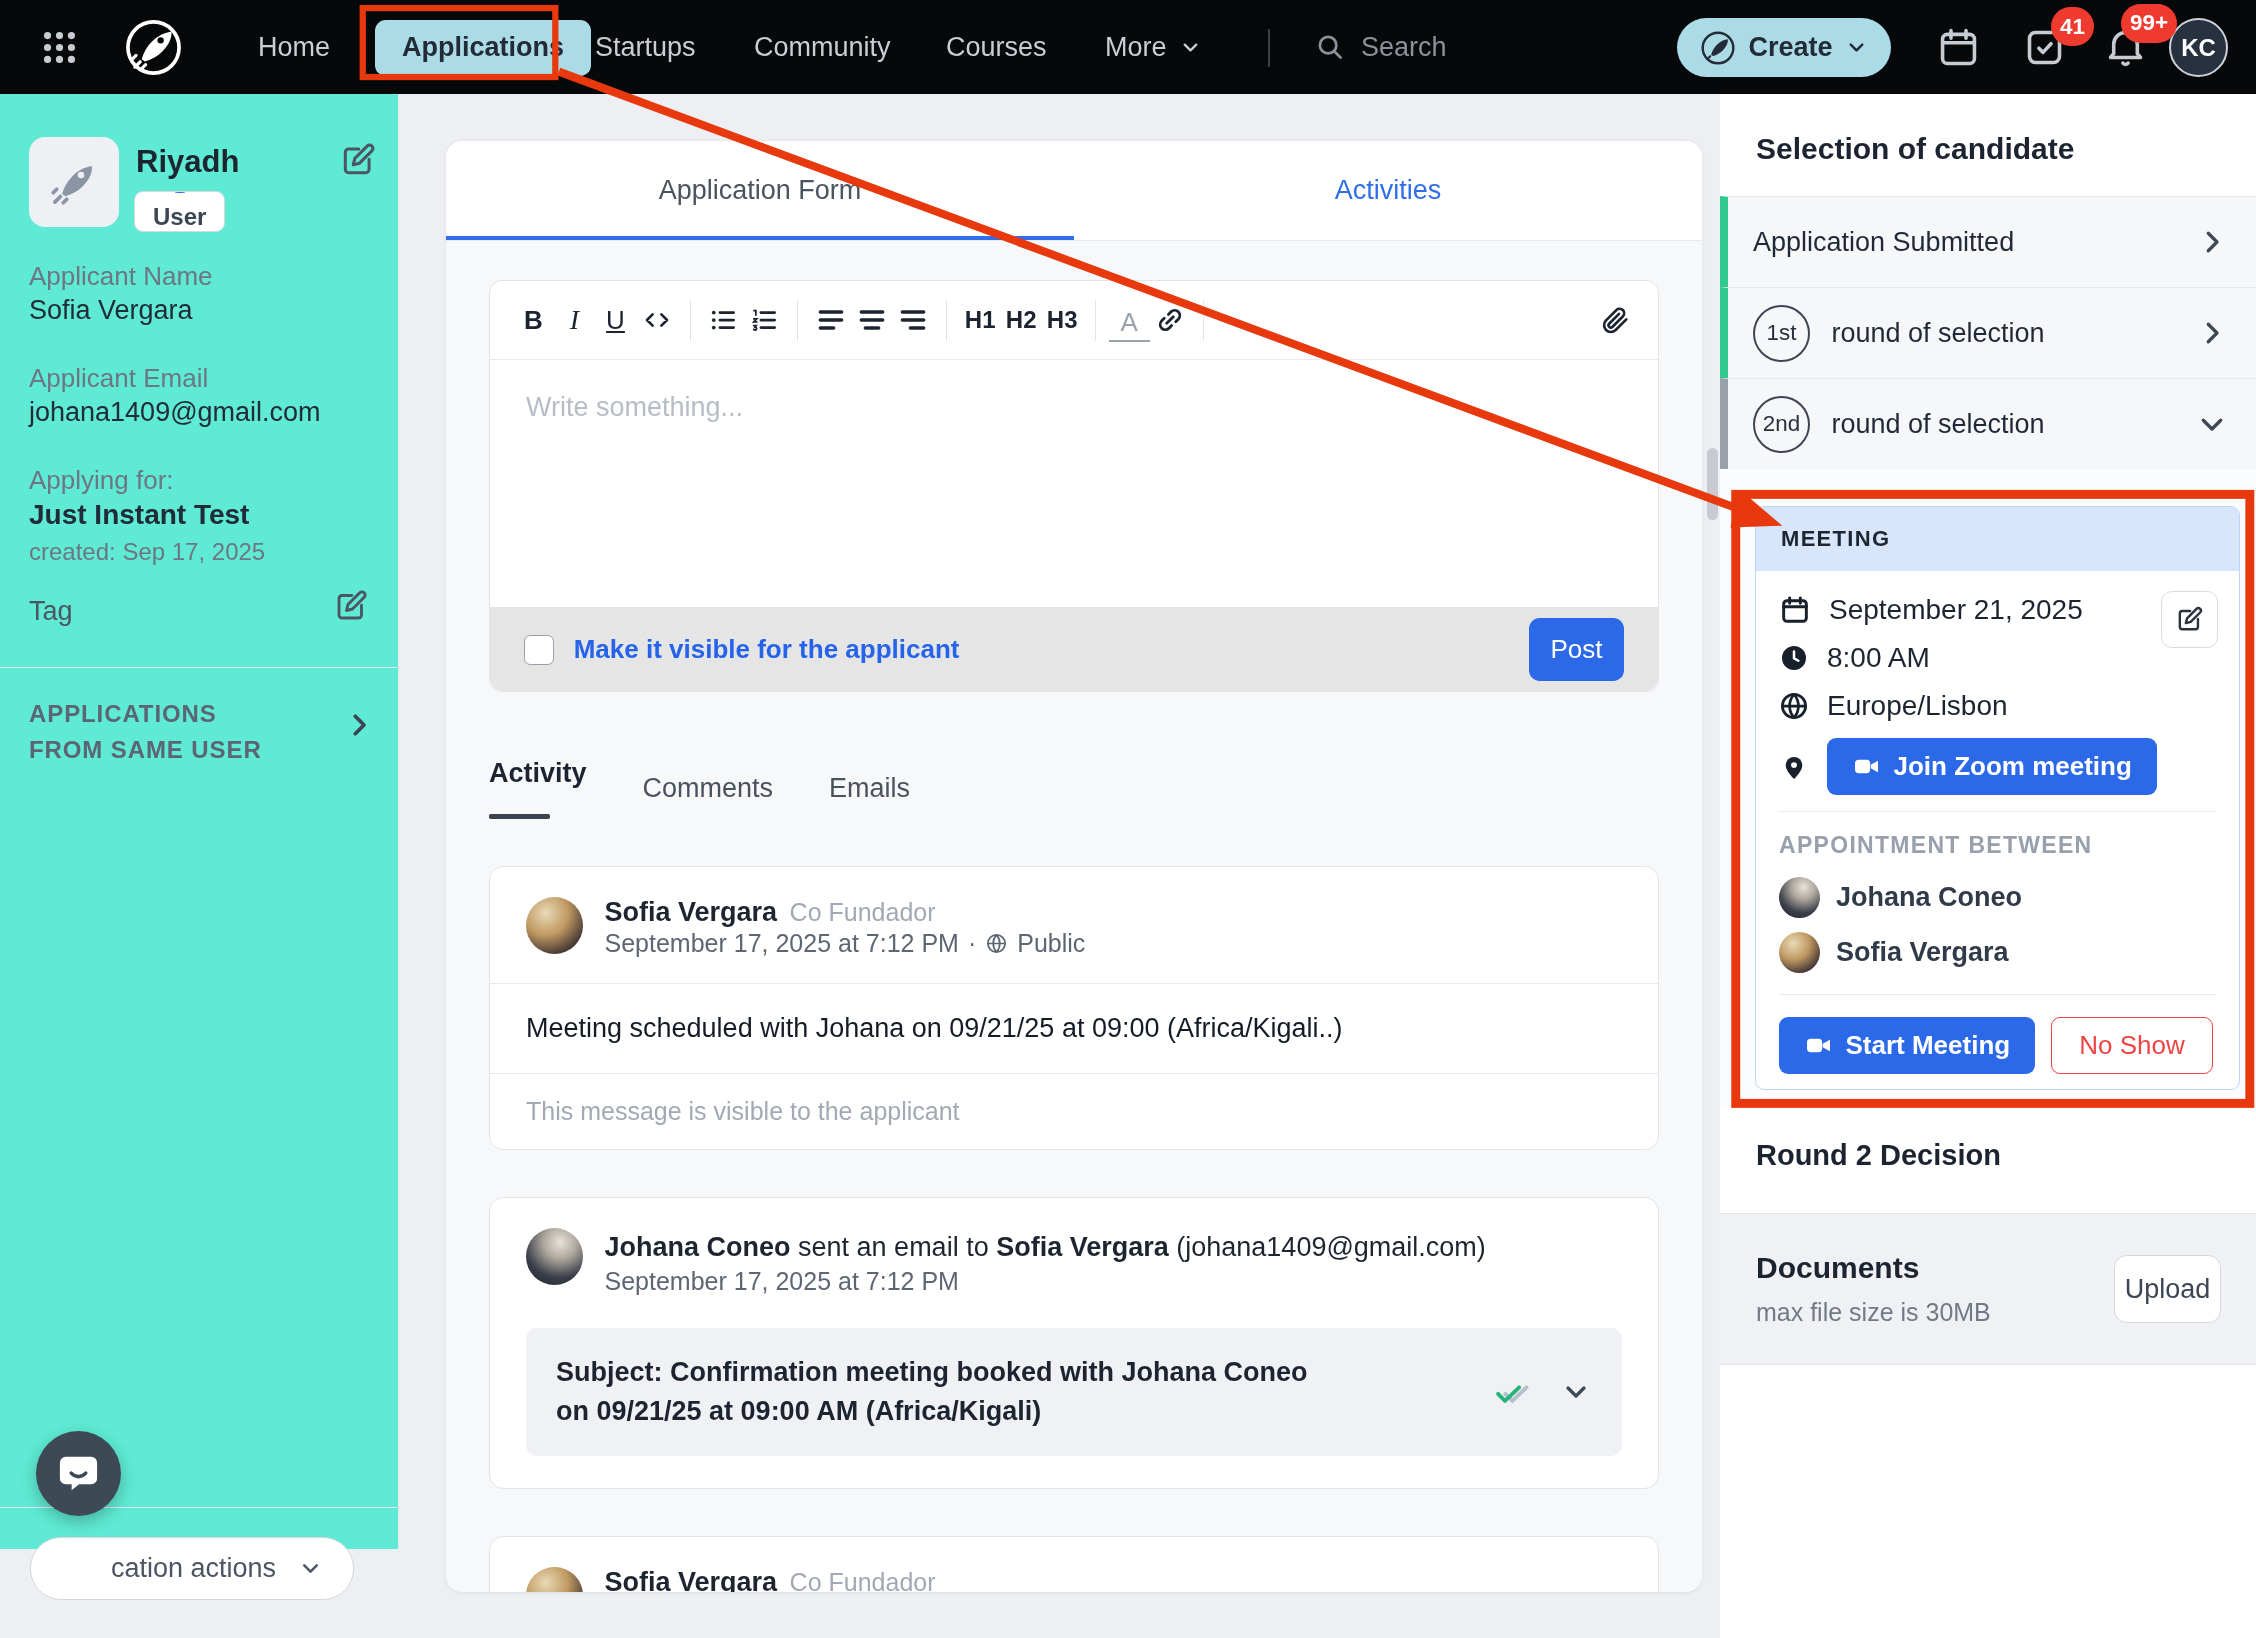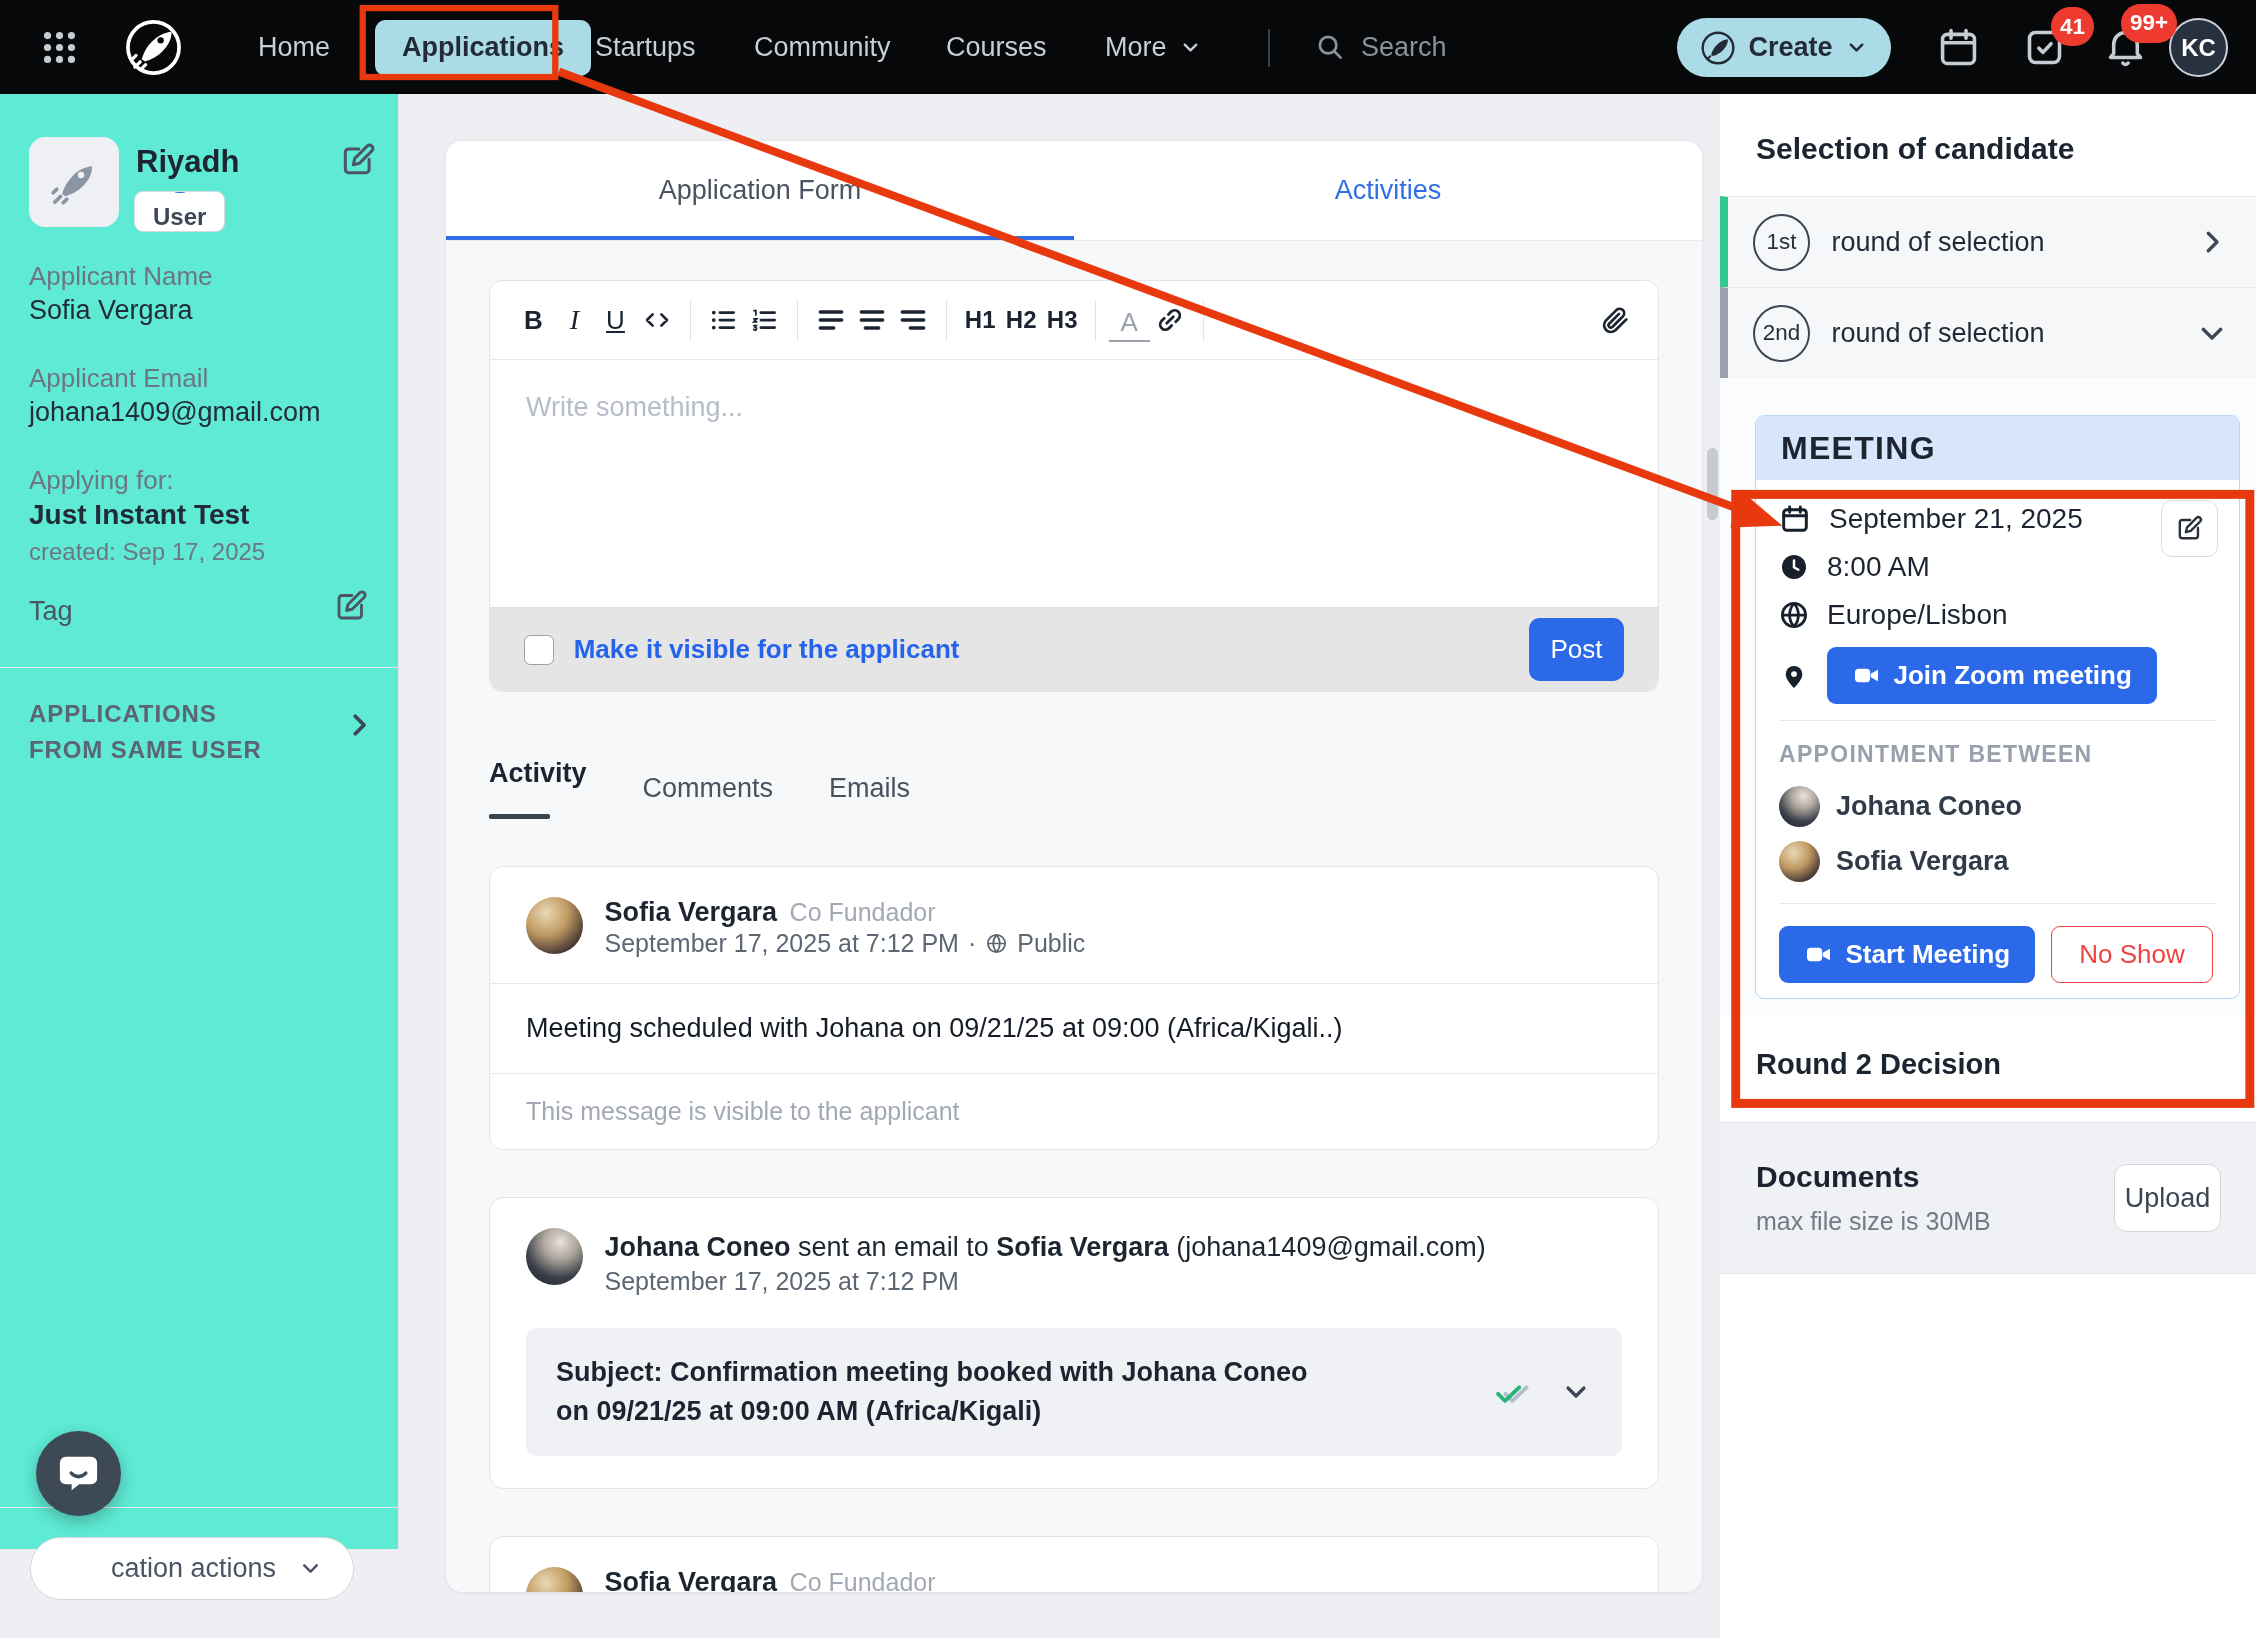--- a/index.html
+++ b/index.html
@@ -87,21 +87,21 @@
   .rpanel { position:absolute; left:1720px; top:94px; width:537px; height:1545px; background:#fff; }
   .rp-title { padding:38px 36px 30px; font-size:30px; font-weight:700; color:#1b2430; }
   .stage { height:91px; background:#f6f7f9; border-top:0.9px solid #e7e9ec; display:flex; align-items:center; padding:0 30px 0 25px; border-left:8px solid #31c98e; font-size:27px; color:#1f2937; gap:21.5px; }
   .stage.gray { border-left-color:#9aa1ab; }
   .stage:last-of-type { border-bottom:0.9px solid #e7e9ec; }
   .stage .chev { margin-left:auto; background:none; border:none; color:#3c4654; }
   .badge-circle { width:57px; height:57px; border-radius:50%; border:2.7px solid #3c4654; display:flex; align-items:center; justify-content:center; font-size:22.4px; color:#27303c; flex:none; }
 
   .expanded { position:relative; height:638px; background:#fbfcfe; }
   .meeting-card { position:absolute; left:35px; top:37px; width:485px; height:584px; background:#fff; border:1.8px solid #bcd6f7; border-radius:9px; overflow:hidden; }
-  .m-head { height:64px; background:#d7e6fb; display:flex; align-items:center; padding:0 25px; font-size:32px; font-weight:700; letter-spacing:1.3px; color:#1d2530; }
+  .m-head { height:64px; background:#d7e6fb; display:flex; align-items:center; padding:0 25px; font-size:22px; font-weight:700; letter-spacing:1.3px; color:#1d2530; }
   .m-body { padding:23px 23px 0; position:relative; }
   .m-row { display:flex; align-items:center; gap:18px; margin-bottom:16px; color:#17202b; }
   .m-row .txt { font-size:28px; color:#1b2430; }
   .m-edit { position:absolute; right:21.5px; top:19.7px; width:57px; height:57px; background:#fff; border:1.8px solid #d8dce1; border-radius:10.7px; display:flex; align-items:center; justify-content:center; color:#2a323c; }
   .join-btn, .start-btn { background:#2b69e8; color:#fff; border:none; border-radius:9px; height:57px; display:flex; align-items:center; gap:12.5px; padding:0 25px; font-size:26px; font-weight:600; font-family:inherit; }
   .m-div { border-top:0.9px solid #e7e9ec; margin:5.4px 0 19.7px; }
   .appt-label { font-size:23px; letter-spacing:1.3px; color:#97a0ac; font-weight:600; margin-bottom:18px; }
   .person { display:flex; align-items:center; gap:16px; margin-bottom:14.3px; }
   .person .avatar { width:41px; height:41px; }
   .person .pname { font-size:27px; font-weight:600; color:#303a48; }
@@ -415,20 +415,28 @@
       </article>
     </div>
   </div>
 </section>
 
 <span class="scroll-thumb"></span>
 
 <aside class="rpanel">
   <h2 class="rp-title">Selection of candidate</h2>
 
+  <div class="stage">
+    <span>Application Submitted</span>
+    <button class="chev">
+      <svg width="30" height="30" viewBox="0 0 24 24" fill="none" stroke="currentColor" stroke-width="2.6" stroke-linecap="round" stroke-linejoin="round">
+          <path d="M9 5l7 7-7 7"></path>
+        </svg>
+    </button>
+  </div>
   <div class="stage">
     <span class="badge-circle">1st</span>
     <span>round of selection</span>
     <button class="chev">
       <svg width="30" height="30" viewBox="0 0 24 24" fill="none" stroke="currentColor" stroke-width="2.6" stroke-linecap="round" stroke-linejoin="round">
           <path d="M9 5l7 7-7 7"></path>
         </svg>
     </button>
   </div>
   <div class="stage gray">

